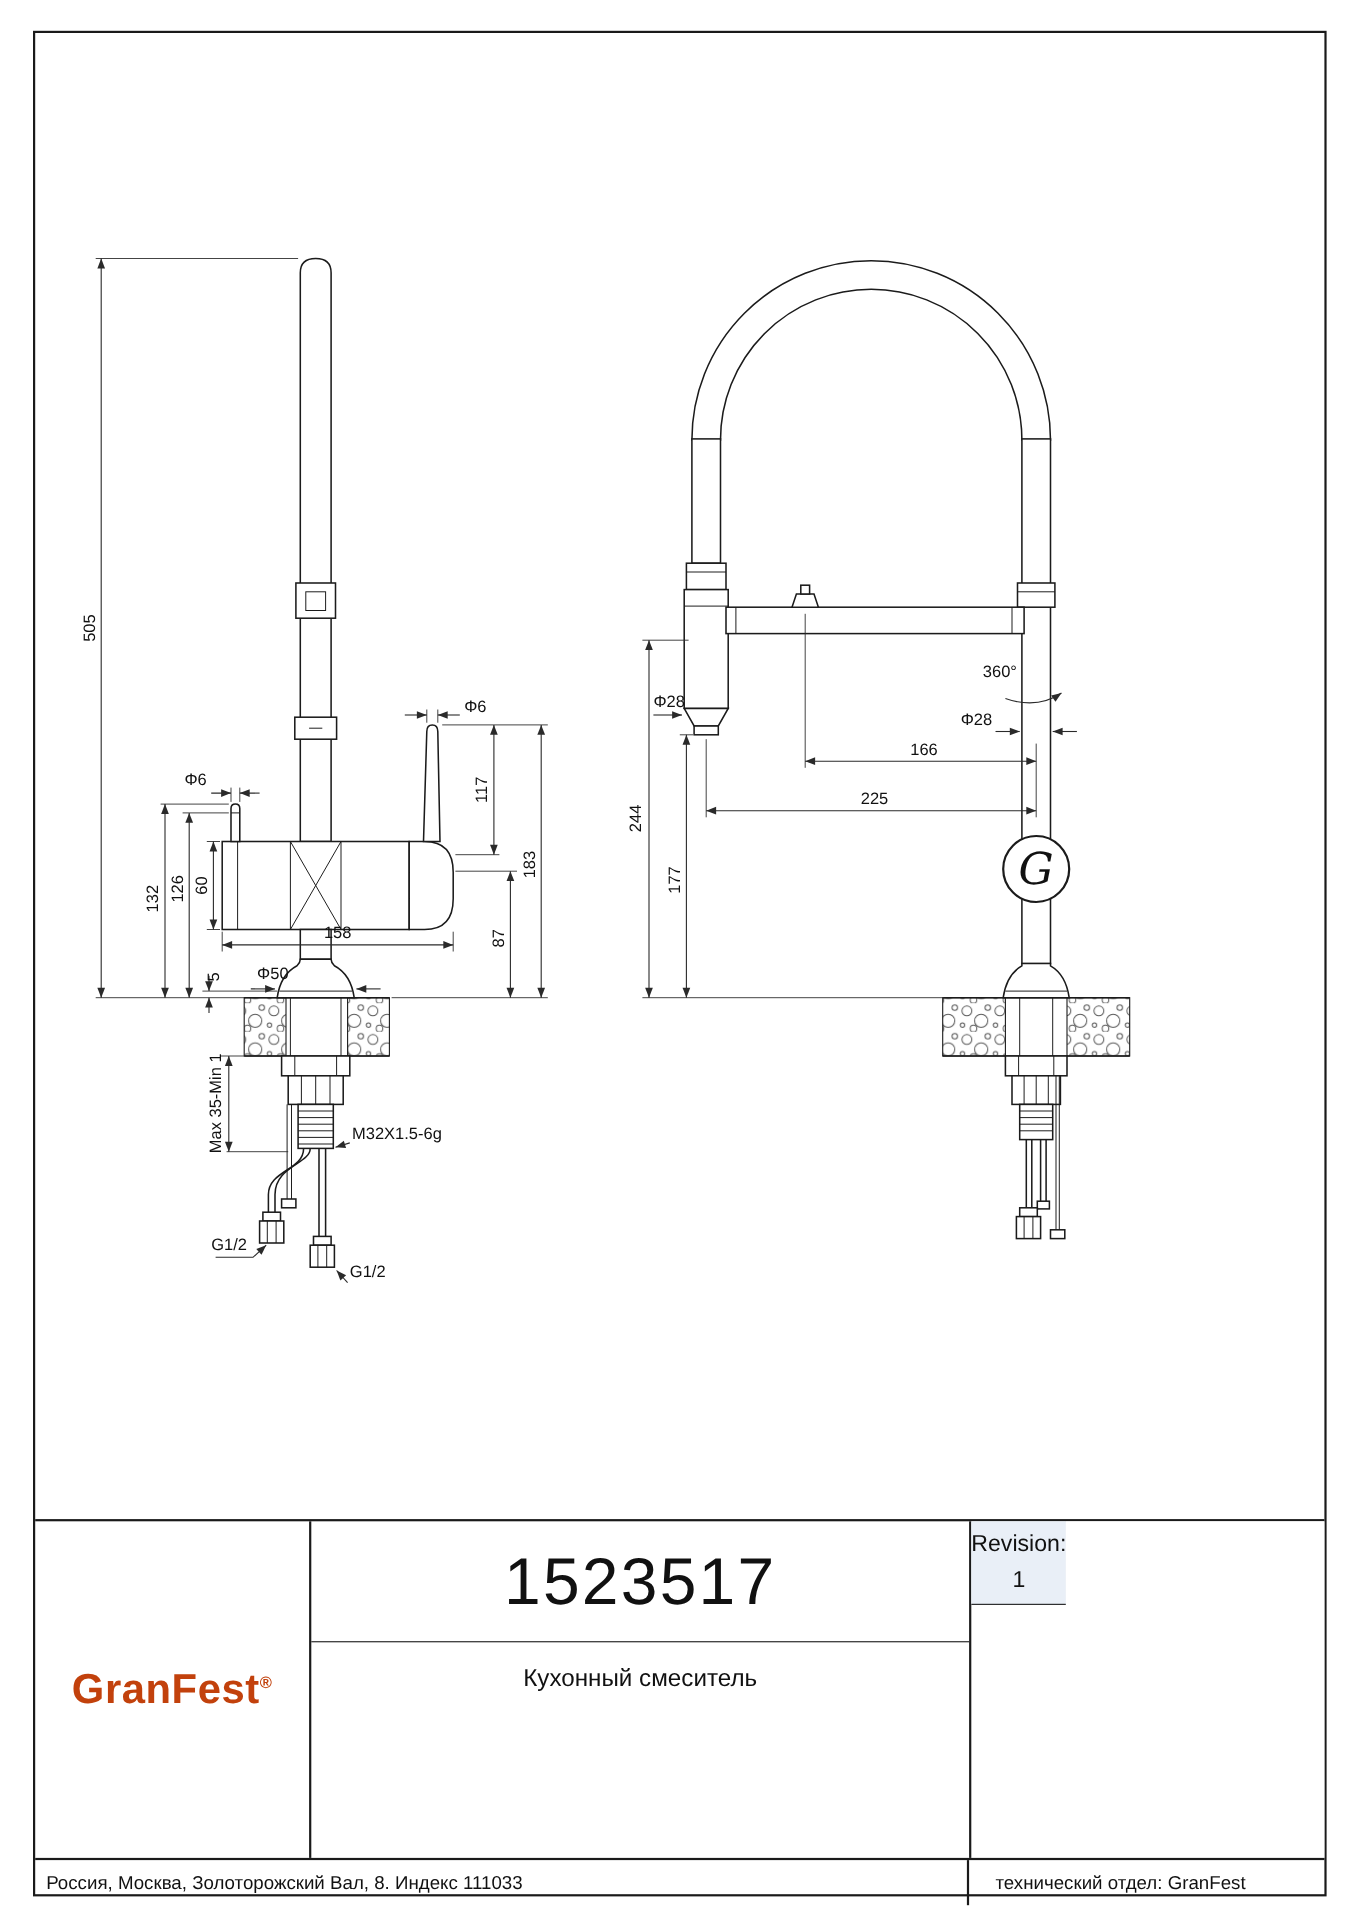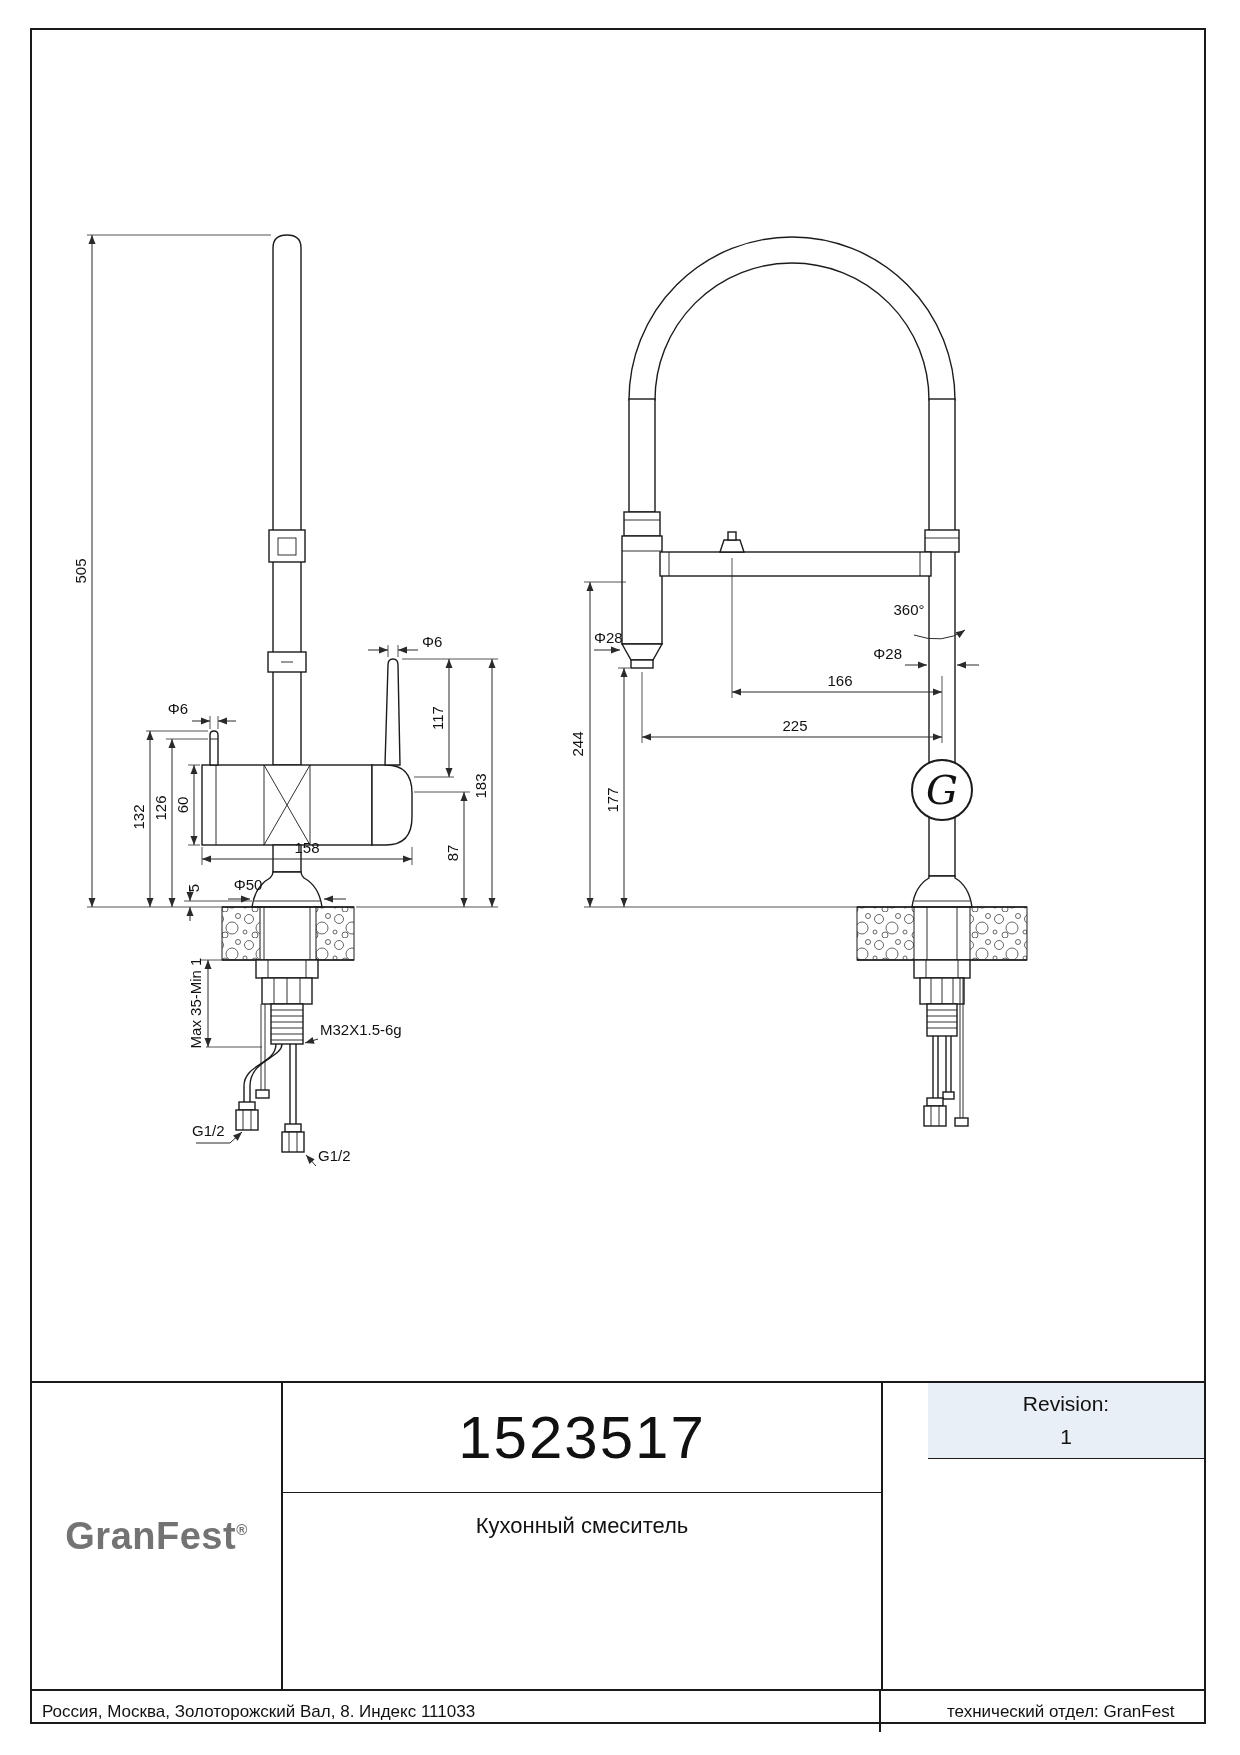--- a/index.html
+++ b/index.html
@@ -22,43 +22,43 @@
   .slab{fill:url(#pebble);stroke:#1b1b1b;stroke-width:1px;}
   .dtxt{font:15px "Liberation Sans",sans-serif;fill:#111;}
   .gmark{font:italic 40px "DejaVu Serif",serif;fill:#111;}
 
   
   .title-block{
     position:absolute;left:0;top:1351px;width:100%;height:308px;
     border-top:2px solid #1a1a1a;display:flex;box-sizing:border-box;
   }
   .tb-left{width:249px;border-right:2px solid #1a1a1a;display:flex;align-items:center;justify-content:center;}
-  .logo{font-size:38px;font-weight:bold;letter-spacing:0.5px;color:#737373;}
+  .logo{font-size:38px;font-weight:bold;letter-spacing:0.5px;color:#c2410c;}
   .logo sup{font-size:15px;font-weight:bold;}
   .tb-center{width:598px;border-right:2px solid #1a1a1a;display:flex;flex-direction:column;}
   .part-number{
     height:110px;display:flex;align-items:center;justify-content:center;
     font-size:60px;font-weight:400;letter-spacing:2px;
     border-bottom:1.5px solid #1a1a1a;box-sizing:border-box;
   }
   .part-name{height:66px;display:flex;align-items:center;justify-content:center;font-size:22px;}
-  .tb-right{flex:1;display:flex;flex-direction:column;padding-left:45px;}
+  .tb-right{flex:1;display:flex;flex-direction:row;}
   .rev-cell,.date-cell{
     background:#e9eff7;border-bottom:1.5px solid #1a1a1a;box-sizing:border-box;
     display:flex;flex-direction:column;align-items:center;justify-content:space-evenly;
     font-size:21px;
   }
   .rev-cell{height:76px;}
   .date-cell{height:80px;}
   .tb-right-empty{flex:1;background:#fff;}
 
   
   .footer{
     position:absolute;left:0;top:1659px;width:100%;height:43px;
-    border-top:2px solid #1a1a1a;display:flex;box-sizing:border-box;font-size:17px;gap:42px;
+    border-top:2px solid #1a1a1a;display:flex;box-sizing:border-box;font-size:17px;
   }
   .footer-left{width:849px;border-right:2px solid #1a1a1a;display:flex;align-items:center;padding-left:10px;box-sizing:border-box;}
   .footer-right{flex:1;display:flex;align-items:center;padding-left:24px;}
 </style>
 </head>
 <body>
 
 <div class="frame">
 
   <svg class="drawing" width="1176" height="1353" viewBox="30 28 1176 1353" xmlns="http://www.w3.org/2000/svg">

